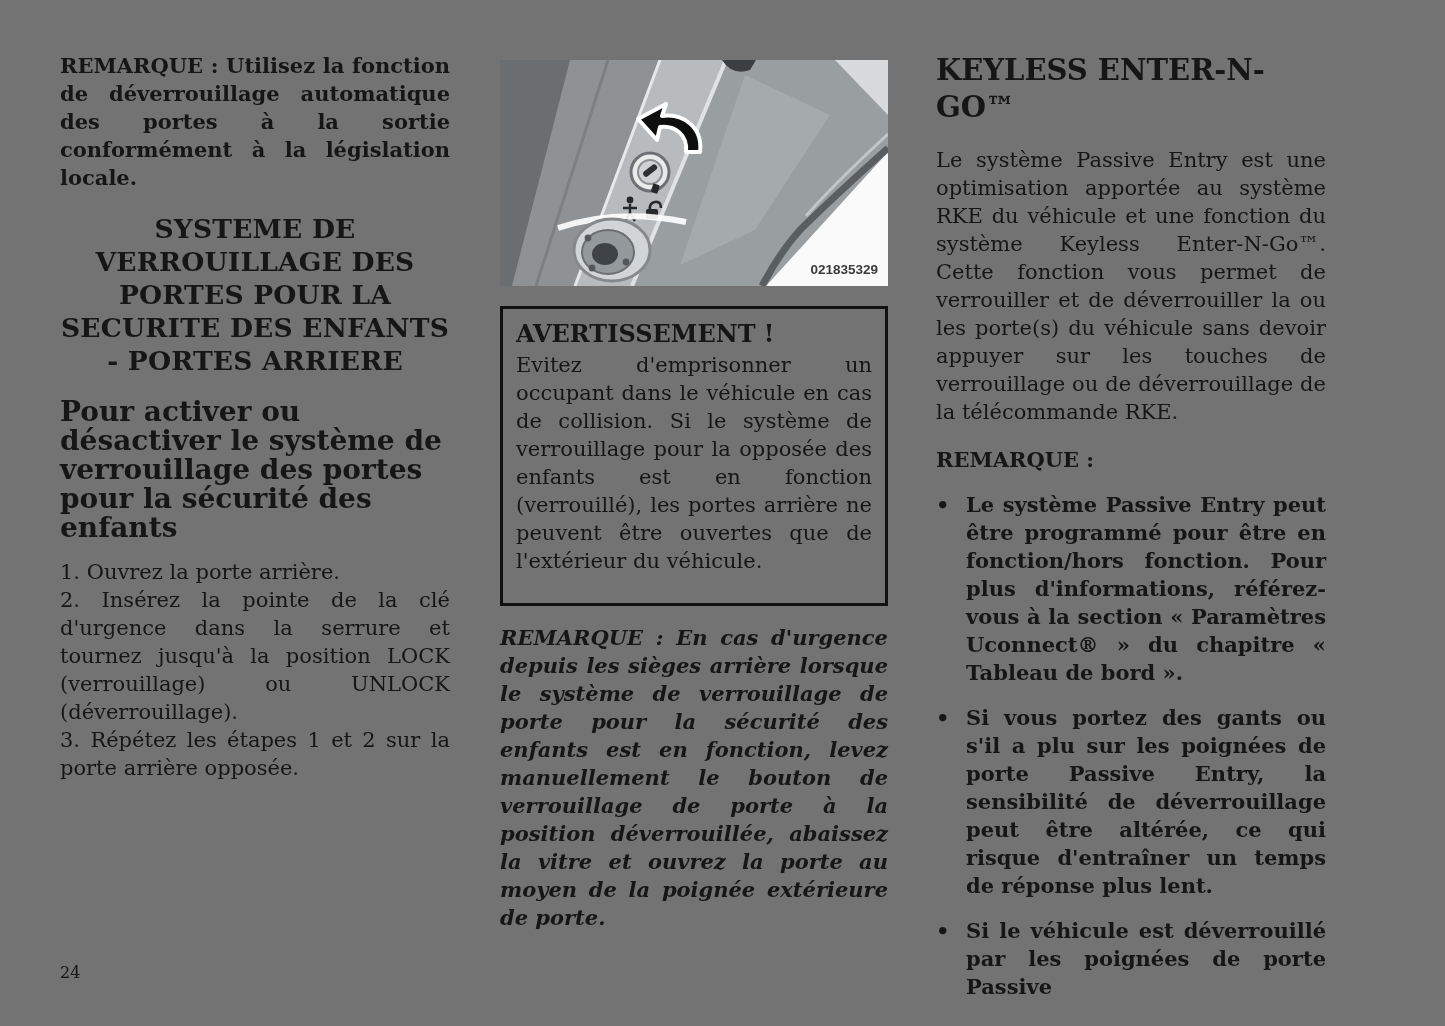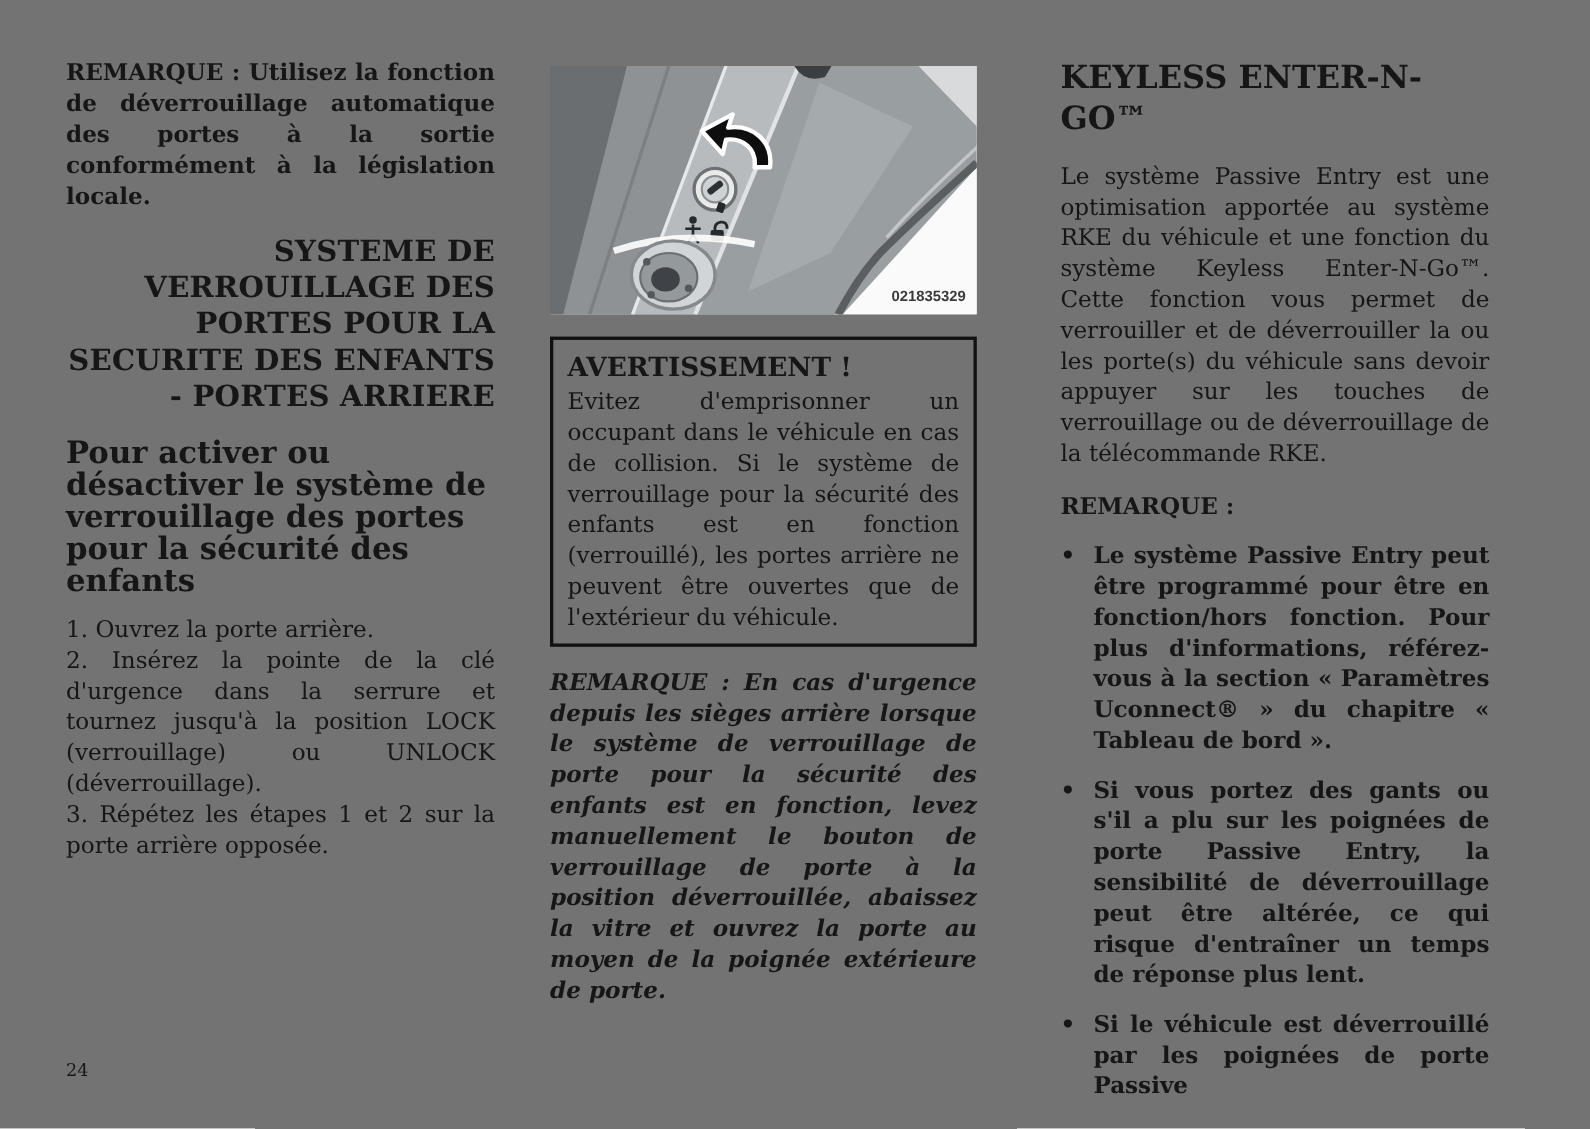--- a/index.html
+++ b/index.html
@@ -4,41 +4,41 @@
 <style>
   html,body { margin:0; padding:0; background:#ffffff; }
   .page {
     position:relative; width:1445px; height:1026px; background:#737373;
     font-family:"DejaVu Serif","Liberation Serif",serif; color:#161616;
     overflow:hidden;
   }
   .col { position:absolute; top:52px; width:390px; }
   .col1 { left:60px; }
   .col2 { left:500px; top:60px; width:388px; }
-  .col3 { left:936px;margin-left:28px; }
+  .col3 { left:936px; }
 
   p.body { font-size:21px; line-height:28px; text-align:justify; margin:0; }
   p.bold { font-weight:bold; }
 
   .h-major {
     font-size:26.5px; line-height:33px; font-weight:bold; margin:20px 0 18px 0;
-    text-align:right; letter-spacing:.2px;
+    text-align:center; letter-spacing:.2px;
   }
   .h-sub { font-size:28px; line-height:29px; font-weight:bold; margin:20px 0 16px 0; text-align:left; }
   .step { margin-top:15px; }
   .para-gap { margin-top:15px; }
 
   .figure-box { width:388px; }
   .figure-box svg { display:block; }
   .fig-caption {
     font-size:21px; line-height:27px; font-weight:bold; text-align:center;
     margin:10px 18px 0 18px;
   }
   .warning-box {
-    margin-top:20px; border:3px solid #101010; padding:8px 13px 10px 13px;
+    margin-top:20px; border:3px solid #101010; padding:8px 13px 28px 13px;
   }
   .warning-title { font-size:24px; line-height:34px; font-weight:bold; text-align:left; margin:0; }
   .warning-body { margin-top:6px; }
 
   .keyless-h { font-size:29px; line-height:37px; font-weight:bold; margin:0; text-align:left; }
   .note-label { font-size:21px; line-height:28px; font-weight:bold; margin-top:20px; text-align:left; }
   .bullet-row { display:flex; margin-top:17px; }
   .bullet-marker { width:30px; flex:0 0 30px; font-weight:bold; font-size:21px; line-height:28px; }
   .bullet-text { flex:1; }
 
@@ -115,21 +115,21 @@
           <circle cx="92" cy="208" r="3.4" fill="#54585c"></circle>
           <circle cx="126" cy="202" r="3.4" fill="#54585c"></circle>
         </g>
 
         <text x="378" y="214" text-anchor="end" font-family="Liberation Sans, sans-serif" font-size="13.5" font-weight="bold" fill="#3b3b3b">021835329</text>
       </svg>
     </div>
 
     <div class="warning-box">
       <p class="warning-title">AVERTISSEMENT !</p>
-      <p class="body warning-body">Evitez d'emprisonner un occupant dans le véhicule en cas de collision. Si le système de verrouillage pour la sécurité des enfants est en fonction (verrouillé), les portes arrière ne peuvent être ouvertes que de l'extérieur du véhicule.</p>
+      <p class="body warning-body">Evitez d'emprisonner un occupant dans le véhicule en cas de collision. Si le système de verrouillage pour la opposée des enfants est en fonction (verrouillé), les portes arrière ne peuvent être ouvertes que de l'extérieur du véhicule.</p>
     </div>
 
     <p class="body bold para-gap" style="margin-top:18px;font-style:italic;">REMARQUE : En cas d'urgence depuis les sièges arrière lorsque le système de verrouillage de porte pour la sécurité des enfants est en fonction, levez manuellement le bouton de verrouillage de porte à la position déverrouillée, abaissez la vitre et ouvrez la porte au moyen de la poignée extérieure de porte.</p>
   </div>
 
   <div class="col col3">
     <div class="keyless-h">KEYLESS ENTER-N-GO™</div>
     <p class="body para-gap" style="margin-top:20px;">Le système Passive Entry est une optimisation apportée au système RKE du véhicule et une fonction du système Keyless Enter-N-Go™. Cette fonction vous permet de verrouiller et de déverrouiller la ou les porte(s) du véhicule sans devoir appuyer sur les touches de verrouillage ou de déverrouillage de la télécommande RKE.</p>
     <div class="note-label">REMARQUE :</div>
 

